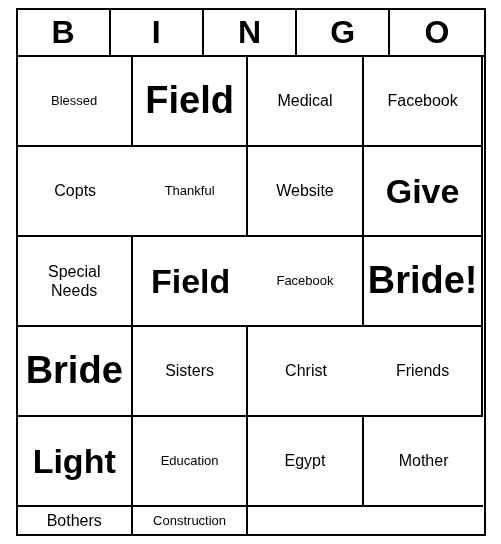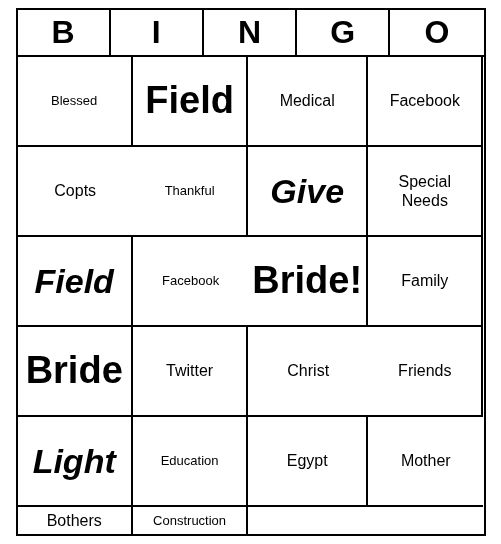--- a/index.html
+++ b/index.html
@@ -76,21 +76,20 @@
     }
 
     .text-large {
       font-size: 38px;
       font-weight: bold;
     }
 
     .text-xlarge {
       font-size: 34px;
       font-weight: bold;
-      font-style: italic;
     }
   </style>
 </head>
 <body>
 
 <div class="bingo-card">
   <div class="bingo-header">
   <div class="header-cell">B</div>
       <div class="header-cell">I</div>
       <div class="header-cell">N</div>
@@ -110,42 +109,42 @@
       <div class="cell">
         <span class="text-medium">Facebook</span>
       </div>
       <div class="cell">
         <span class="text-medium">Copts</span>
       </div>
       <div class="cell">
         <span class="text-small">Thankful</span>
       </div>
       <div class="cell">
+        <span class="text-medium">Website</span>
+      </div>
+      <div class="cell">
         <span class="text-xlarge">Give</span>
       </div>
       <div class="cell">
         <span class="text-medium">Special<br>Needs</span>
       </div>
       <div class="cell">
         <span class="text-xlarge">Field</span>
       </div>
       <div class="cell">
         <span class="text-small">Facebook</span>
       </div>
       <div class="cell">
         <span class="text-large">Bride!</span>
       </div>
       <div class="cell">
-        <span class="text-medium">Family</span>
-      </div>
-      <div class="cell">
         <span class="text-large">Bride</span>
       </div>
       <div class="cell">
-        <span class="text-medium">Twitter</span>
+        <span class="text-medium">Sisters</span>
       </div>
       <div class="cell">
         <span class="text-medium">Christ</span>
       </div>
       <div class="cell">
         <span class="text-medium">Friends</span>
       </div>
       <div class="cell">
         <span class="text-xlarge">Light</span>
       </div>

